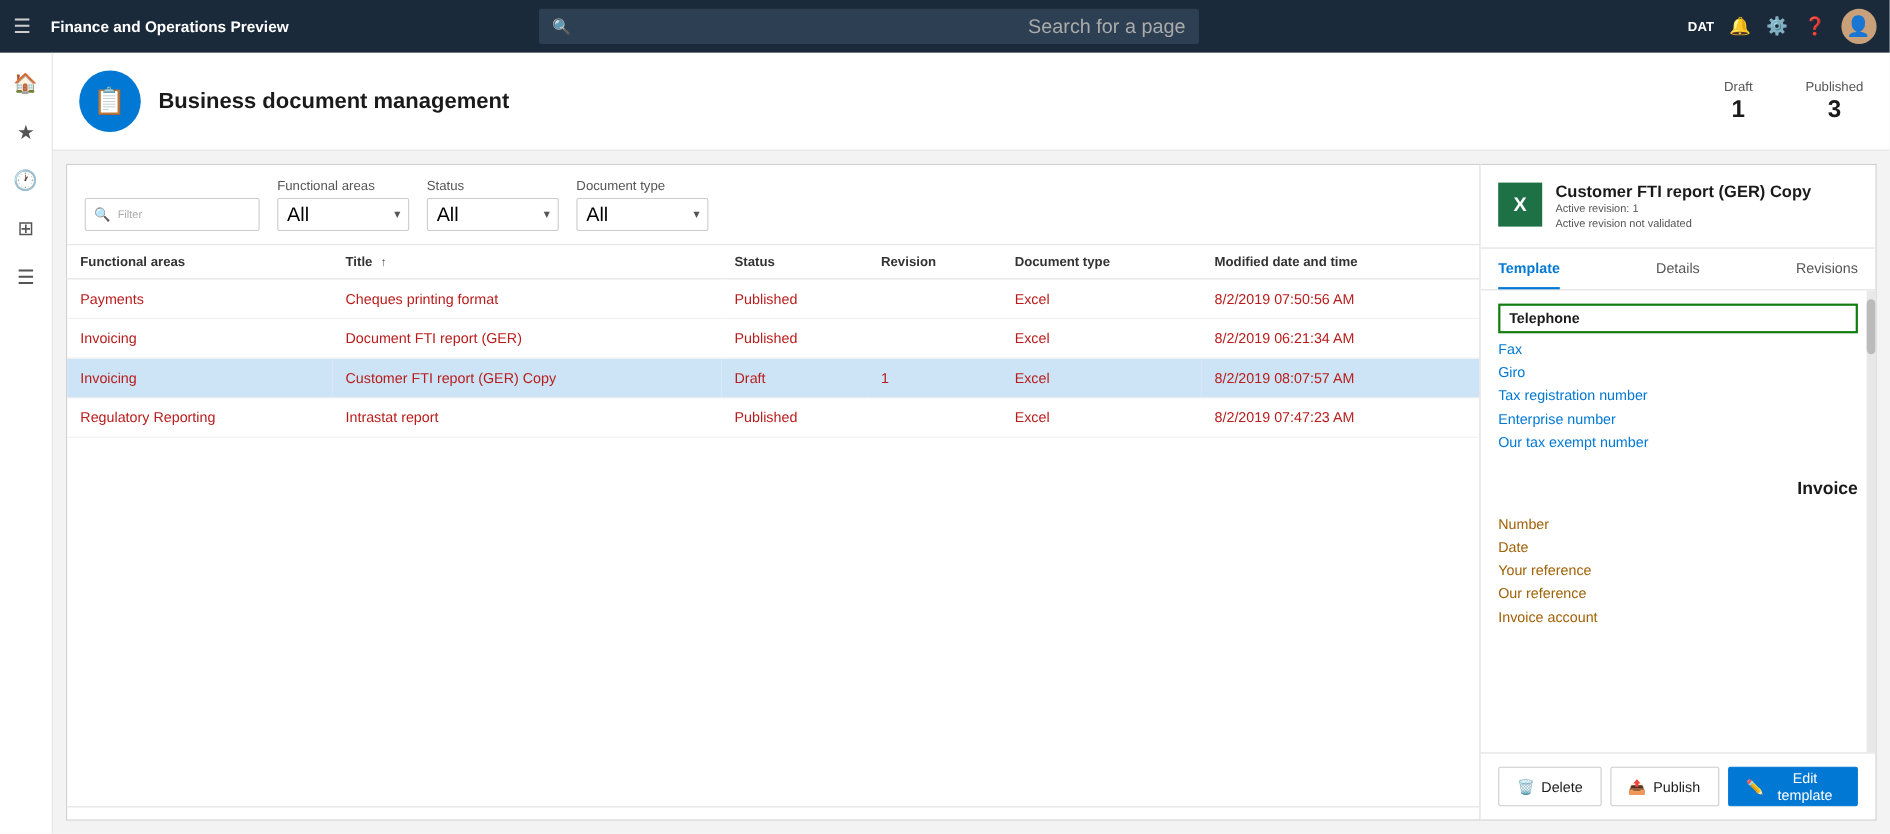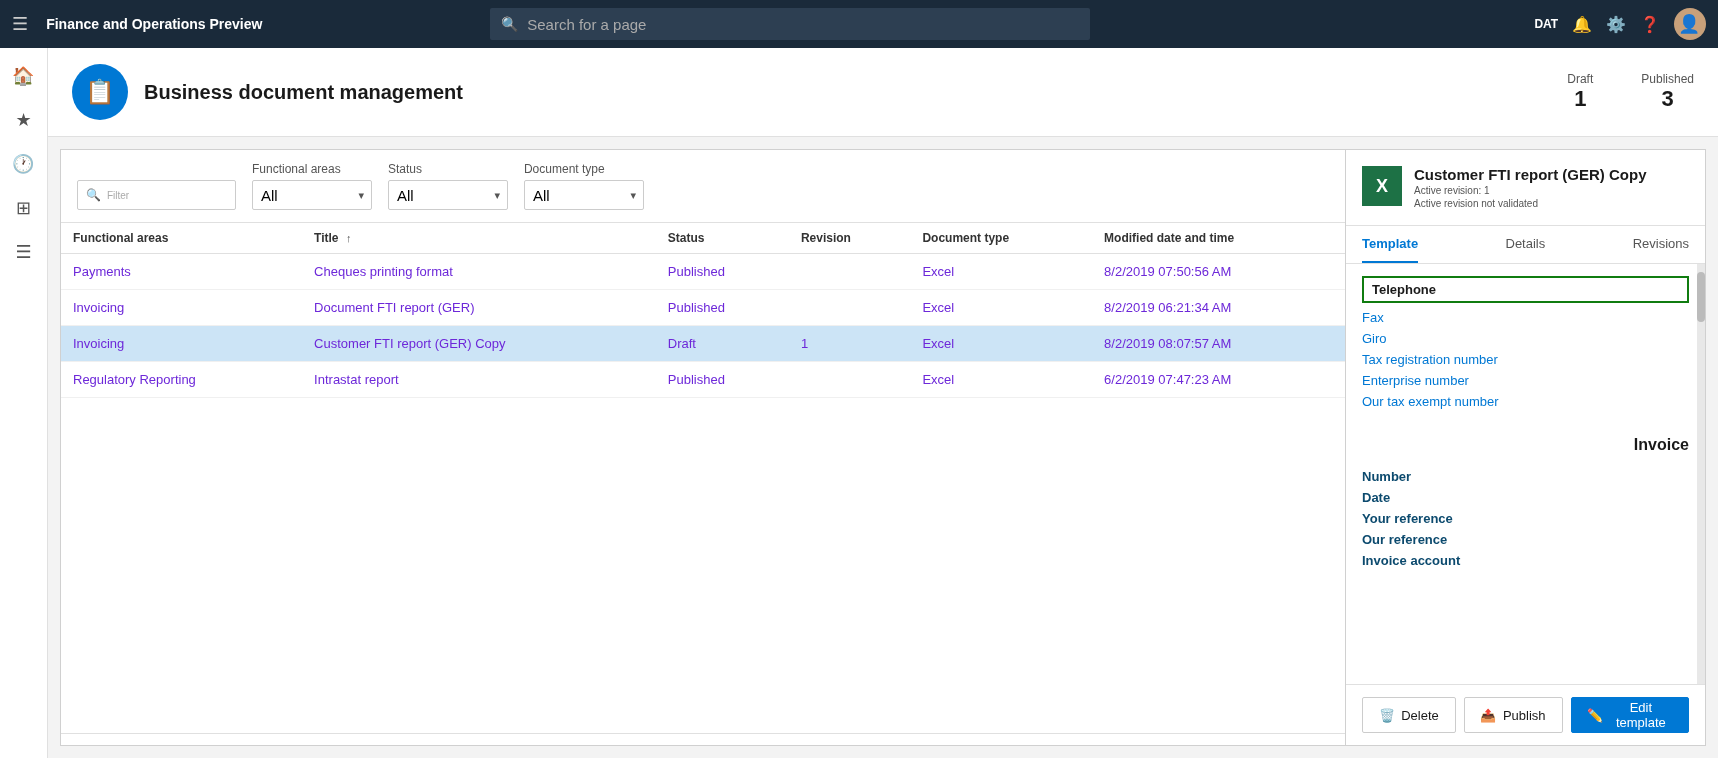--- a/index.html
+++ b/index.html
@@ -32,22 +32,23 @@
       align-items: center;
       padding: 0 12px;
       height: 32px;
       gap: 8px;
     }
     .top-nav .search-bar input {
       background: transparent;
       border: none;
       outline: none;
       color: #ccc;
-      font-size: 15px;
+      font-size: 18px;
       width: 100%;
+      text-align: right;
     }
     .top-nav .search-bar input::placeholder { color: #aaa; }
     .top-nav .nav-right {
       display: flex;
       align-items: center;
       gap: 14px;
       margin-left: auto;
     }
     .top-nav .nav-right .env-badge {
       color: #fff;
@@ -187,21 +188,21 @@
       outline: none;
       font-size: 10px;
       width: 120px;
     }
     .filter-input input::placeholder { color: #aaa; }
     select.filter-select {
       height: 30px;
       border: 1px solid #ccc;
       border-radius: 2px;
       padding: 0 24px 0 8px;
-      font-size: 15px;
+      font-size: 18px;
       background: #fff;
       appearance: none;
       -webkit-appearance: none;
       cursor: pointer;
       min-width: 120px;
     }
     .select-wrapper {
       position: relative;
       display: inline-block;
     }
@@ -231,21 +232,21 @@
       font-size: 12px;
       font-weight: 600;
       color: #333;
       border-bottom: 1px solid #e0e0e0;
       white-space: nowrap;
       background: #fff;
     }
     tbody tr td {
       padding: 10px 12px;
       font-size: 13px;
-      color: #6d28d9;
+      color: #b91c1c;
       border-bottom: 1px solid #f0f0f0;
     }
     tbody tr.selected td { background: #cce4f6; }
     .sort-icon { margin-left: 4px; font-size: 11px; color: #555; }
 
     
     .doc-table::-webkit-scrollbar { height: 6px; width: 6px; }
     .doc-table::-webkit-scrollbar-thumb { background: #ccc; border-radius: 3px; }
 
     .bottom-scrollbar {
@@ -349,22 +350,21 @@
     .template-section-title {
       text-align: right;
       font-size: 16px;
       font-weight: 700;
       color: #1a1a1a;
       padding: 24px 16px 12px;
     }
     .template-field {
       padding: 3px 16px;
       font-size: 13px;
-      color: #0c4a6e;
-      font-weight: bold;
+      color: #a16207;
     }
 
     
     .template-footer {
       padding: 12px 16px;
       border-top: 1px solid #e0e0e0;
       display: flex;
       gap: 8px;
       justify-content: flex-end;
     }
@@ -525,21 +525,21 @@
       <td>1</td>
       <td>Excel</td>
       <td>8/2/2019 08:07:57 AM</td>
     </tr>
                 <tr>
       <td>Regulatory Reporting</td>
       <td>Intrastat report</td>
       <td>Published</td>
       <td></td>
       <td>Excel</td>
-      <td>6/2/2019 07:47:23 AM</td>
+      <td>8/2/2019 07:47:23 AM</td>
     </tr>
               </tbody>
           </table>
         </div>
         <div class="bottom-scrollbar">
           <div class="bottom-scrollbar-inner"></div>
         </div>
       </div>
 
       <div class="template-panel">

